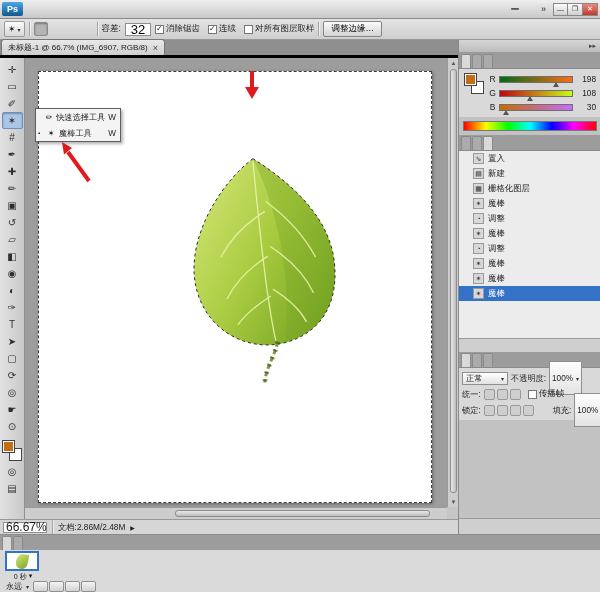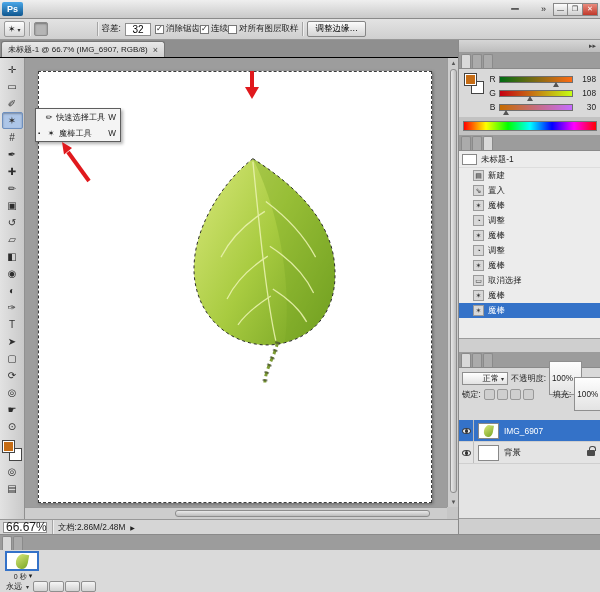--- a/index.html
+++ b/index.html
@@ -23,28 +23,28 @@
 
 #optionsbar{position:absolute;left:0;top:19px;width:600px;height:21px;background:linear-gradient(#e3e3e3,#cfcfcf);border-bottom:1px solid #979797;display:flex;align-items:center;gap:4px;padding:0 4px}
 .toolwell{display:flex;align-items:center;border:1px solid #9a9a9a;background:linear-gradient(#fdfdfd,#d8d8d8);height:16px;padding:0 3px;border-radius:2px}
 .toolwell .glyph{font-size:9px}
 .dd-arrow{font-size:6px;margin-left:2px;color:#333}
 .vsep{width:1px;height:14px;background:#a5a5a5;box-shadow:1px 0 0 #eee}
 .mode-icons{display:flex;gap:1px}
 .mode-icon{width:14px;height:14px;border:1px solid transparent;display:flex;align-items:center;justify-content:center;font-size:8px;color:#333;border-radius:2px}
 .mode-icon.active{background:#b5b5b5;border-color:#8b8b8b;box-shadow:inset 0 1px 2px rgba(0,0,0,.35)}
 .opt-label{font-size:8.5px;white-space:nowrap}
-#tolerance{width:26px;height:13px;font-size:10px;border:1px solid #8f8f8f;background:#fff;text-align:center;font-family:inherit}
+#tolerance{width:26px;height:13px;font-size:13px;border:1px solid #8f8f8f;background:#fff;text-align:center;font-family:inherit}
 .cb{display:flex;align-items:center;gap:2px;font-size:8.5px;white-space:nowrap}
 .cb .box{width:9px;height:9px;border:1px solid #777;background:#fff;display:flex;align-items:center;justify-content:center;font-size:8px;line-height:1;color:#222}
 .cb.checked .box::after{content:"✓"}
 .push-btn{font-size:8.5px;padding:1px 7px;border:1px solid #858585;border-radius:2px;background:linear-gradient(#fbfbfb,#d4d4d4);font-family:inherit}
 
 
-#tabstrip{position:absolute;left:0;top:40px;width:458px;height:18px;background:#8f8f8f;border-bottom:1px solid #000000;display:flex;align-items:flex-end;padding-left:1px}
+#tabstrip{position:absolute;left:0;top:40px;width:458px;height:18px;background:#8f8f8f;border-bottom:3px solid #000000;display:flex;align-items:flex-end;padding-left:1px}
 #doctab{height:16px;display:flex;align-items:center;gap:5px;background:linear-gradient(#e9e9e9,#cfcfcf);border:1px solid #757575;border-bottom:none;border-radius:3px 3px 0 0;padding:0 6px;font-size:8px;white-space:nowrap}
 #doctab .close{font-size:9px;color:#444}
 
 
 #toolbar{position:absolute;left:0;top:58px;width:25px;height:461px;background:linear-gradient(to right,#e2e2e2,#c9c9c9);border-right:1px solid #909090;display:flex;flex-direction:column;align-items:center;padding-top:3px}
 .tools{display:flex;flex-direction:column;align-items:center}
 .tool{width:21px;height:17px;display:flex;align-items:center;justify-content:center;font-size:10px;color:#2e2e2e;border:1px solid transparent;border-radius:2px}
 .tool.active{background:#adc6e8;border-color:#6d8fbe;box-shadow:inset 0 1px 2px rgba(0,0,0,.3)}
 #tb-swatches{position:relative;width:22px;height:24px;margin-top:4px}
 .sw{position:absolute;width:13px;height:13px;border:1px solid #444;box-shadow:inset 0 0 0 1px #fff}
@@ -95,21 +95,21 @@
 .hist-doc{display:flex;align-items:center;gap:4px;height:17px;padding:0 3px;border-bottom:1px solid #ddd;font-size:8.4px}
 .doc-thumb{width:15px;height:11px;background:#fff;border:1px solid #888;flex:none}
 .hist-row{display:flex;align-items:center;gap:4px;height:15px;padding:0 3px 0 14px;font-size:8.4px;white-space:nowrap}
 .hist-icon{width:11px;height:11px;background:#d8d8d8;border:1px solid #9a9a9a;font-size:7px;display:flex;align-items:center;justify-content:center;color:#333;flex:none}
 .hist-row.selected{background:var(--accent);color:#fff}
 #histbottom{position:absolute;left:0;top:298px;width:100%;height:14px;background:#cfcfcf;border-top:1px solid #9b9b9b;display:flex;justify-content:flex-end;align-items:center;gap:6px;padding:0 6px}
 .mini-icon{font-size:8px;color:#444}
 #layertabs{top:312px}
 #layerctl{position:absolute;left:0;top:328px;width:100%;height:52px;background:#d9d9d9;padding:2px 3px;font-size:8.2px}
 .ctl-row{display:flex;align-items:center;gap:3px;height:16px;white-space:nowrap}
-.dropdown{display:flex;align-items:center;justify-content:flex-end;border:1px solid #8f8f8f;background:linear-gradient(#fefefe,#e3e3e3);height:13px;padding:0 3px;font-size:8.2px}
+.dropdown{display:flex;align-items:center;justify-content:space-between;border:1px solid #8f8f8f;background:linear-gradient(#fefefe,#e3e3e3);height:13px;padding:0 3px;font-size:8.2px}
 #blendmode{width:46px}
 .val-dd{display:flex;align-items:center;border:1px solid #8f8f8f;background:linear-gradient(#fefefe,#e3e3e3);height:13px;padding:16px 2px;gap:1px;font-size:8.2px}
 .ctl-icon{width:11px;height:11px;border:1px solid #999;background:#cfcfcf;display:flex;align-items:center;justify-content:center;font-size:6.5px;color:#333;border-radius:2px;flex:none}
 #layerlist{position:absolute;left:0;top:380px;width:100%;height:98px;background:#e4e4e4}
 .layer-row{display:flex;align-items:center;height:22px;border-bottom:1px solid #cfcfcf;padding-right:5px}
 .layer-row.selected{background:var(--accent);color:#fff}
 .eye-cell{width:15px;height:100%;border-right:1px solid #bdbdbd;display:flex;align-items:center;justify-content:center;flex:none}
 .eye{width:9px;height:6px;border:1px solid #3a3a3a;border-radius:50%;position:relative;background:#eee}
 .eye::after{content:"";position:absolute;left:2px;top:0.5px;width:3.5px;height:3.5px;border-radius:50%;background:#333}
 .layer-thumb{width:21px;height:16px;background:#fff;border:1px solid #888;margin:0 4px;display:flex;align-items:center;justify-content:center;overflow:hidden;flex:none}
@@ -172,21 +172,21 @@
   <span class="vsep"></span>
   <div class="mode-icons">
       <span class="mode-icon active"></span>
       <span class="mode-icon"></span>
       <span class="mode-icon"></span>
       <span class="mode-icon"></span>
     </div>
   <span class="vsep"></span>
   <span class="opt-label">容差:</span>
   <input id="tolerance" value="32" style="">
-  <div style="display:flex;align-items:center">
+  <div style="display:flex;gap:8px;align-items:center">
       <label class="cb checked">
         <span class="box"></span>
         <span>消除锯齿</span>
       </label>
       <label class="cb checked">
         <span class="box"></span>
         <span>连续</span>
       </label>
       <label class="cb">
         <span class="box"></span>
@@ -395,56 +395,52 @@
     <span class="sw bgc"></span>
   </div>
   <div id="spectrum"></div>
 
   <div class="ptabs" id="histtabs">
       <span class="ptab"></span>
       <span class="ptab"></span>
       <span class="ptab active"></span>
     </div>
   <div id="histlist">
-    <div class="hist-doc">
-      <span class="doc-thumb"></span>
-      <span>未标题-1</span>
-    </div>
     <div>
+        <div class="hist-row">
+          <span class="hist-icon">⇘</span>
+          <span>置入</span>
+        </div>
         <div class="hist-row">
           <span class="hist-icon">▤</span>
           <span>新建</span>
         </div>
         <div class="hist-row">
-          <span class="hist-icon">⇘</span>
-          <span>置入</span>
+          <span class="hist-icon">▦</span>
+          <span>栅格化图层</span>
         </div>
         <div class="hist-row">
           <span class="hist-icon">✶</span>
           <span>魔棒</span>
         </div>
         <div class="hist-row">
           <span class="hist-icon">◔</span>
           <span>调整</span>
         </div>
         <div class="hist-row">
           <span class="hist-icon">✶</span>
           <span>魔棒</span>
         </div>
         <div class="hist-row">
           <span class="hist-icon">◔</span>
           <span>调整</span>
         </div>
         <div class="hist-row">
           <span class="hist-icon">✶</span>
           <span>魔棒</span>
-        </div>
-        <div class="hist-row">
-          <span class="hist-icon">▭</span>
-          <span>取消选择</span>
         </div>
         <div class="hist-row">
           <span class="hist-icon">✶</span>
           <span>魔棒</span>
         </div>
         <div class="hist-row selected">
           <span class="hist-icon">✶</span>
           <span>魔棒</span>
         </div>
       </div>
@@ -466,53 +462,46 @@
           <span>正常</span>
           <span class="dd-arrow">▾</span>
         </span>
       <span>不透明度:</span>
       <span class="val-dd">
           <span>100%</span>
           <span class="dd-arrow">▾</span>
         </span>
     </div>
     <div class="ctl-row">
+      <span>统一:</span>
+      <div style="display:flex;gap:2px">
+          <span class="ctl-icon"></span>
+          <span class="ctl-icon"></span>
+          <span class="ctl-icon"></span>
+        </div>
+      <label class="cb" style="margin-left:4px">
+          <span class="box"></span>
+          <span>传播帧</span>
+        </label>
+    </div>
+    <div class="ctl-row">
       <span>锁定:</span>
       <div style="display:flex;gap:2px">
           <span class="ctl-icon"></span>
           <span class="ctl-icon"></span>
           <span class="ctl-icon"></span>
           <span class="ctl-icon"></span>
         </div>
       <span style="margin-left:16px">填充:</span>
       <span class="val-dd">
           <span>100%</span>
           <span class="dd-arrow">▾</span>
         </span>
     </div>
   </div>
-  <div id="layerlist">
-      <div class="layer-row selected thumb-leaf">
-        <span class="eye-cell">
-          <span class="eye"></span>
-        </span>
-        <span class="layer-thumb">
-          <span class="minileaf"></span>
-        </span>
-        <span class="layer-name">IMG_6907</span>
-      </div>
-      <div class="layer-row locked thumb-white">
-        <span class="eye-cell">
-          <span class="eye"></span>
-        </span>
-        <span class="layer-thumb"></span>
-        <span class="layer-name">背景</span>
-        <span class="lock-badge"></span>
-      </div>
-    </div>
   <div id="layerbottom">
       <span class="mini-icon"></span>
       <span class="mini-icon"></span>
       <span class="mini-icon"></span>
       <span class="mini-icon"></span>
       <span class="mini-icon"></span>
       <span class="mini-icon"></span>
       <span class="mini-icon"></span>
     </div>
 </div>

